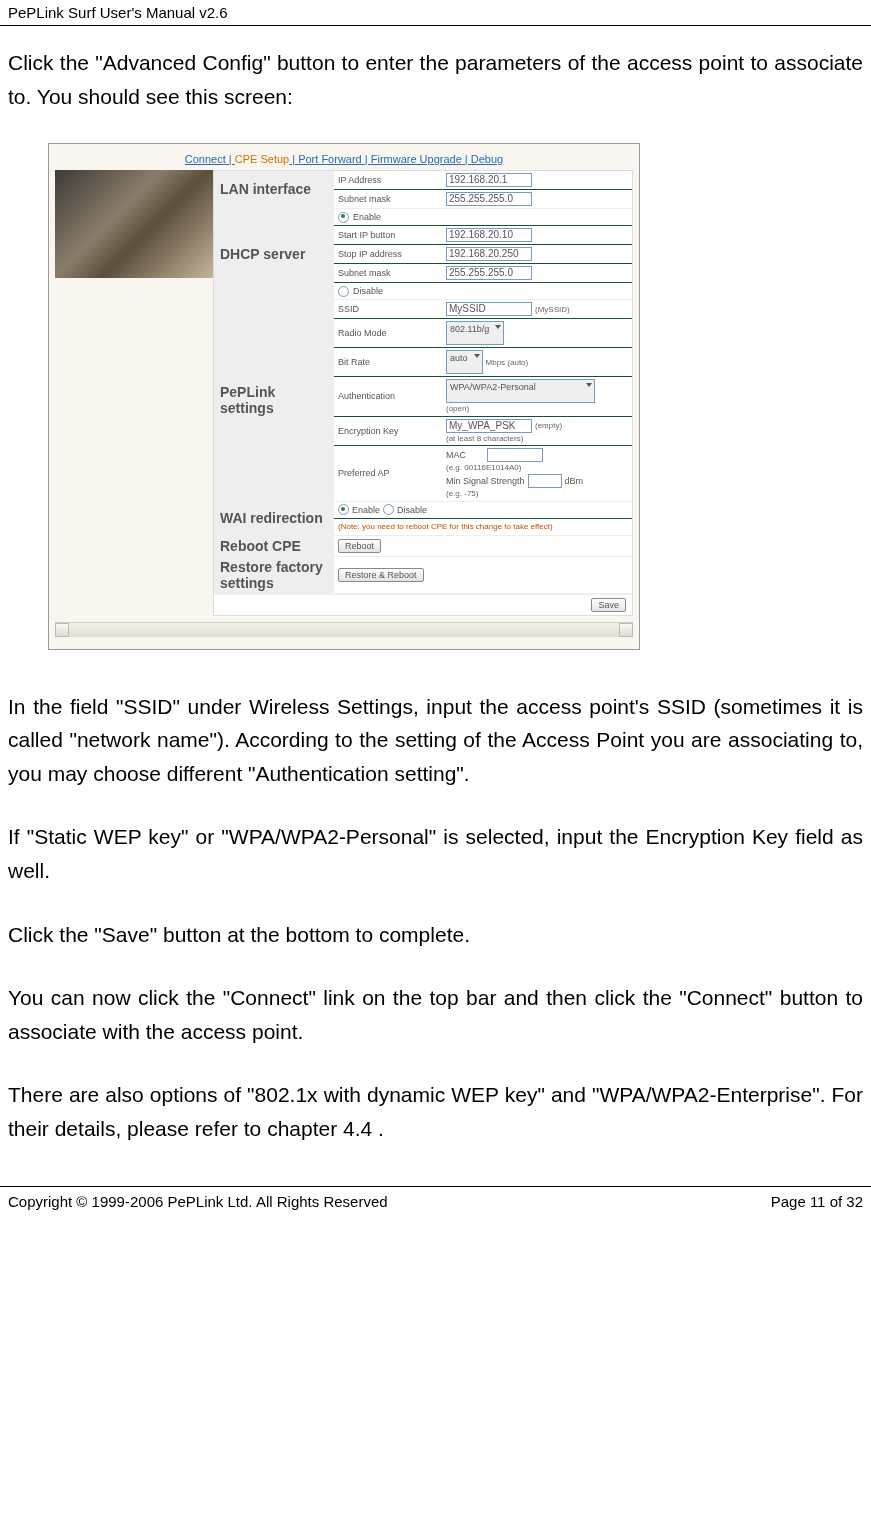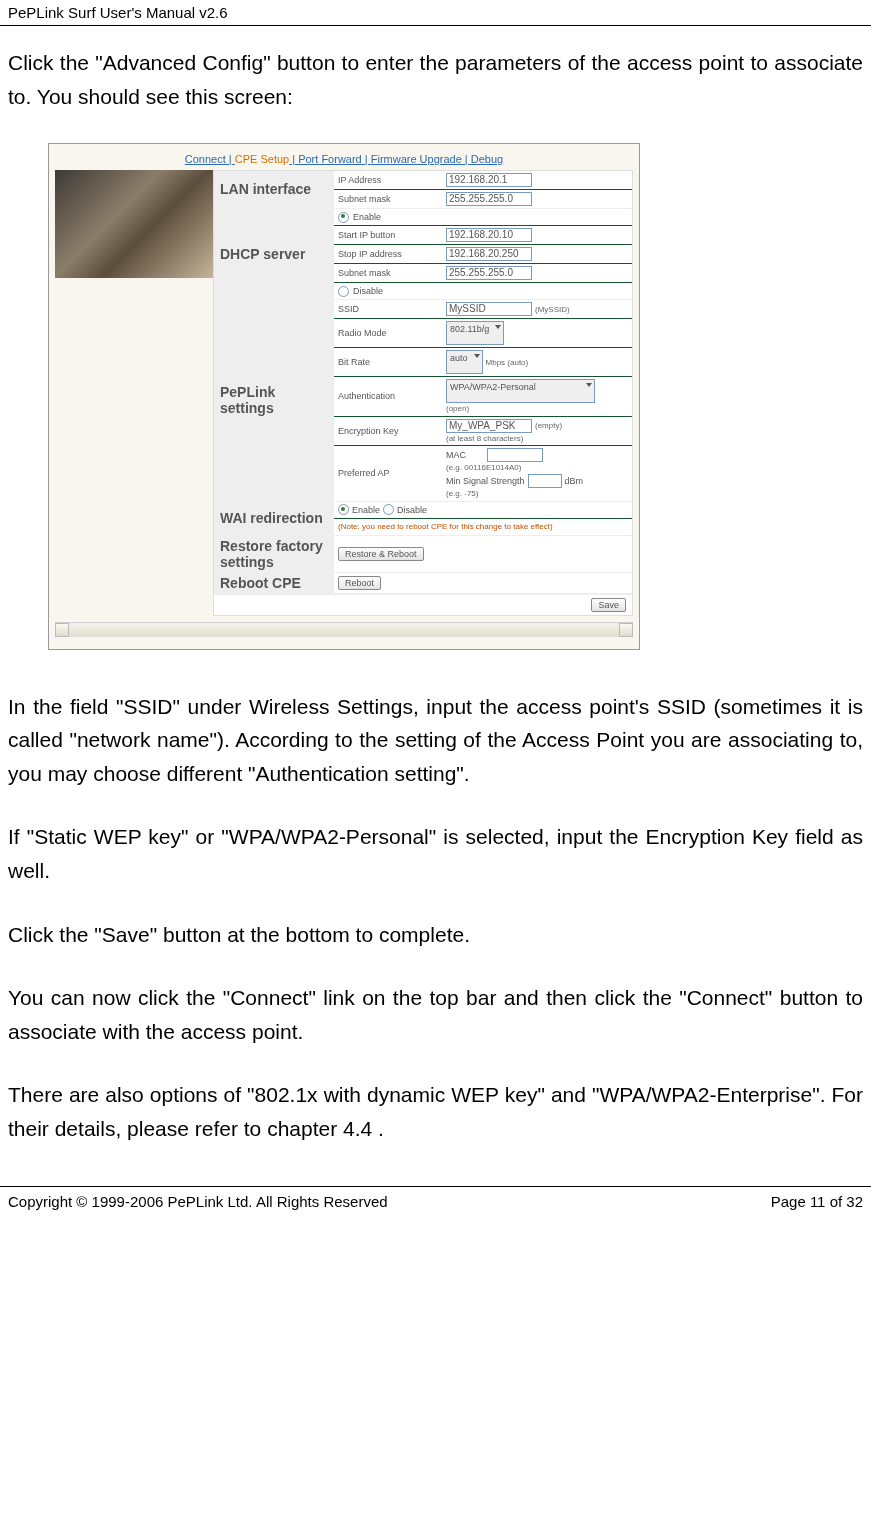--- a/index.html
+++ b/index.html
@@ -199,36 +199,36 @@
                   </div>
                   <div class="sub-row">
                       <div class="sub-val" style="width:100%">
                         <span class="note">(Note: you need to reboot CPE for this change to take effect)</span>
                       </div>
                     </div>
                 </div>
               </div>
 
               <div class="row">
+                <div class="section-col">Reboot CPE</div>
+                <div class="sub-rows">
+                    <div class="sub-row">
+                      <div class="sub-val">
+                        <span class="btn">Reboot</span>
+                      </div>
+                    </div>
+                  </div>
+              </div>
+
+              <div class="row">
                 <div class="section-col">Restore factory settings</div>
                 <div class="sub-rows">
                     <div class="sub-row">
                       <div class="sub-val">
                         <span class="btn">Restore &amp; Reboot</span>
-                      </div>
-                    </div>
-                  </div>
-              </div>
-
-              <div class="row">
-                <div class="section-col">Reboot CPE</div>
-                <div class="sub-rows">
-                    <div class="sub-row">
-                      <div class="sub-val">
-                        <span class="btn">Reboot</span>
                       </div>
                     </div>
                   </div>
               </div>
 
               <div class="save-row">
                   <span class="btn">Save</span>
                 </div>
             </div>
           </div>

